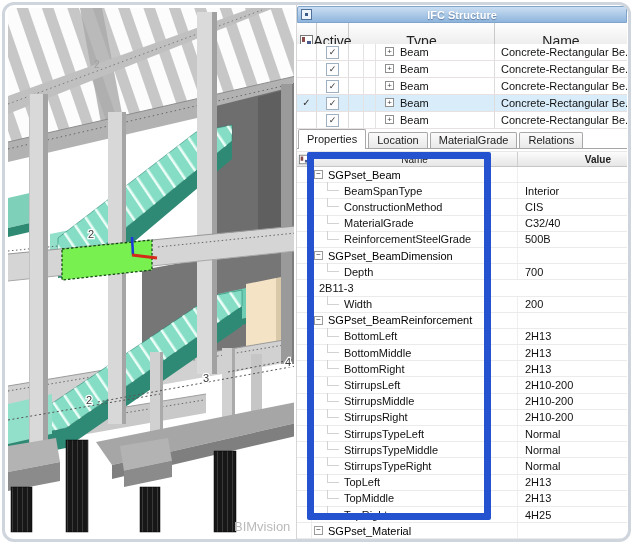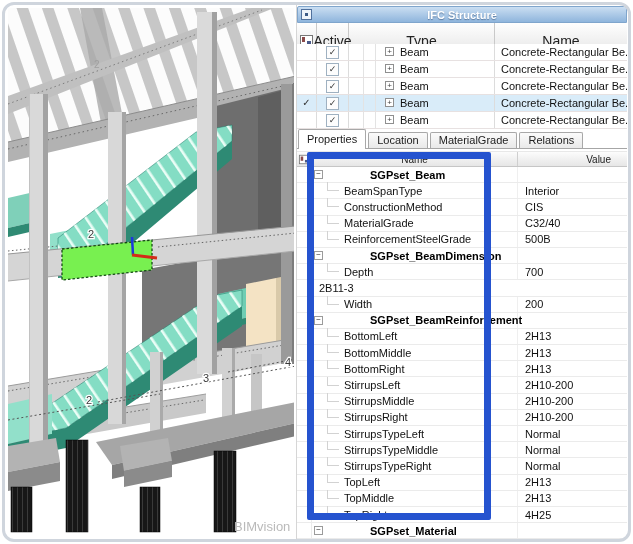--- a/index.html
+++ b/index.html
@@ -54,31 +54,31 @@
        background:linear-gradient(#fbfbfb,#e9e9e9);border:1px solid #a8a8a8;border-bottom:none;
        border-radius:2px 2px 0 0;box-sizing:border-box;}
   .tab.active{height:20px;line-height:19px;background:#fff;position:relative;margin-bottom:-1px;z-index:2;}
 
   .props-header{position:absolute;left:0;top:146px;right:1px;height:16px;display:flex;
         background:linear-gradient(#fcfcfc,#e6e6e6);border-bottom:1px solid #c6c6c6;border-top:1px solid #e8e8e8;
         box-sizing:border-box;font-size:10px;color:#222;}
   .ph0{width:14px;border-right:1px solid #cfcfcf;display:flex;align-items:center;justify-content:center;}
   .ph0 .grid-icon{transform:scale(.85);}
   .ph1{width:205px;border-right:1px solid #cfcfcf;display:flex;align-items:center;justify-content:center;}
-  .ph2{flex:1;display:flex;align-items:center;justify-content:flex-end;padding-right:16px;}
+  .ph2{flex:1;display:flex;align-items:center;justify-content:flex-end;padding-right:16px;font-weight:bold;}
 
   .props-rows{position:absolute;left:0;top:162px;right:1px;bottom:0;overflow:hidden;}
   .prow{display:flex;height:16.2px;border-bottom:1px solid #ebebeb;box-sizing:border-box;
         align-items:center;font-size:11px;color:#111;background:#fff;}
   .pc0{width:14px;align-self:stretch;border-right:1px solid #ebebeb;}
   .pname{width:205px;align-self:stretch;display:flex;align-items:center;border-right:1px solid #efefef;}
   .pval{flex:1;padding-left:7px;white-space:nowrap;overflow:hidden;}
   .minus{width:9px;height:9px;border:1px solid #9b9b9b;background:#fff;box-sizing:border-box;
         font-size:8px;line-height:6px;text-align:center;color:#333;margin-left:2px;margin-right:5px;flex:none;}
-  .gname{font-weight:bold;color:#000;margin-left:42px;}
+  .gname{font-weight:normal;color:#000;}
   .elbow{width:11px;height:8px;border-left:1px solid #d2d2d2;border-bottom:1px solid #d2d2d2;
         margin-left:15px;margin-right:5px;transform:translateY(-4px);flex:none;}
 
   .blue-rect{position:absolute;left:10px;top:147px;width:184px;height:368px;border:7px solid #2553cf;
         box-sizing:border-box;border-radius:2px;z-index:5;pointer-events:none;}
 </style>
 </head>
 <body>
 
 <div id="shot">

